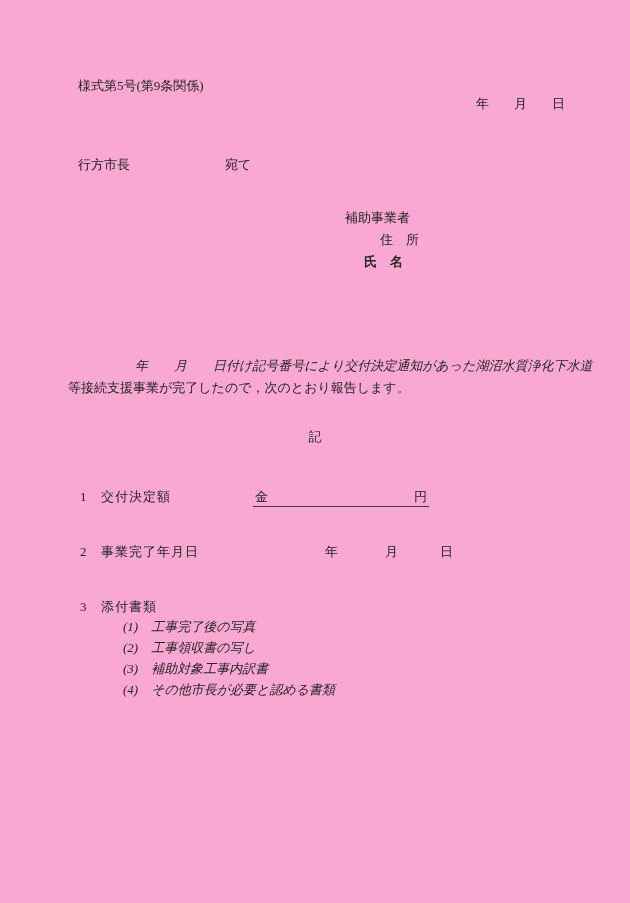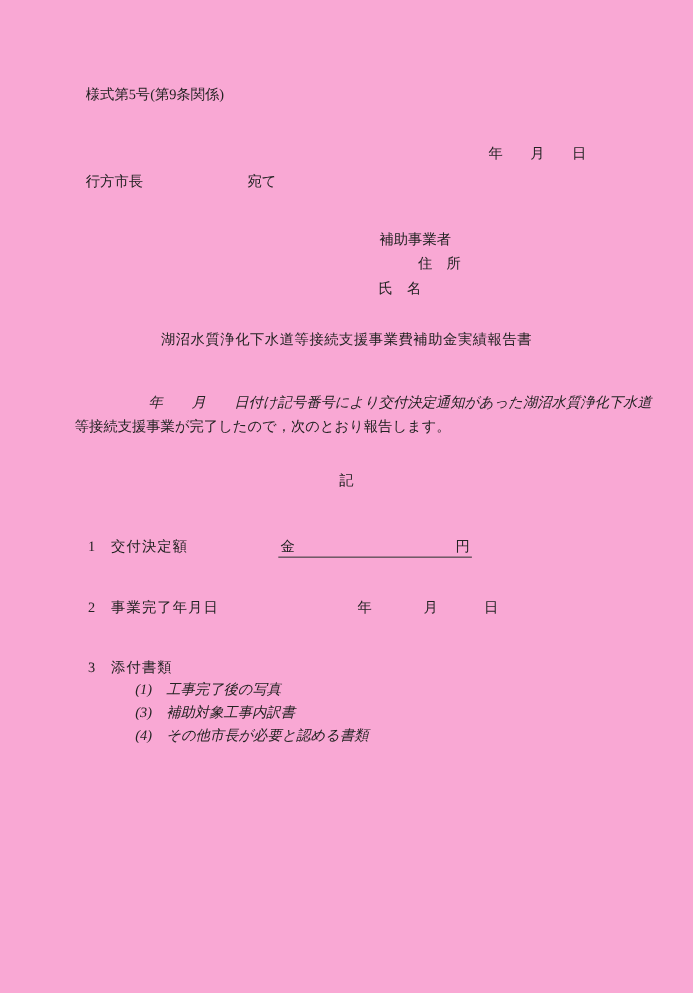--- a/index.html
+++ b/index.html
@@ -15,29 +15,29 @@
     color: #232323;
     font-family: "Liberation Serif", "DejaVu Serif", serif;
     font-size: 13px;
     line-height: 1.15;
     overflow: hidden;
   }
   .abs { position: absolute; white-space: pre; }
 
   
   .form-number   { left: 78px;  top: 79px; }
-  .date-line     { left: 444px; top: 97px; margin-top: 36px; }
+  .date-line     { left: 476px; top: 97px; }
   .date-line span.gap-m { display:inline-block; width:25px; }
   .addressee     { left: 78px;  top: 158px; text-align: right; }
   .addressee-suffix { left: 225px; top: 158px; }
 
   
   .applicant-label { left: 345px; top: 211px; }
   .address-label   { left: 380px; top: 233px; letter-spacing: 0; }
-  .name-label      { left: 344px; top: 255px; }
+  .name-label      { left: 364px; top: 255px; font-weight: bold; }
 
   
   .doc-title {
     left: 0; top: 302px;
     width: 630px;
     text-align: center;
     letter-spacing: 0.5px;
   }
 
   
@@ -92,21 +92,20 @@
 
   <div class="abs date-line"><span>年</span><span class="gap-m"> </span><span>月</span><span class="gap-m"> </span><span>日</span></div>
 
   <div class="abs addressee">行方市長</div>
   <div class="abs addressee-suffix">宛て</div>
 
   <div class="abs applicant-label">補助事業者</div>
   <div class="abs address-label">住　所</div>
   <div class="abs name-label">氏　名</div>
 
-  <div class="abs doc-title">湖沼水質浄化下水道等接続支援事業費補助金実績報告書</div>
 
   <div class="abs body-line1">年　　月　　日付け記号番号により交付決定通知があった湖沼水質浄化下水道</div>
   <div class="abs body-line2">等接続支援事業が完了したので，次のとおり報告します。</div>
 
   <div class="abs ki-mark">記</div>
 
   <div class="row-1">
     <span class="item-no">1</span>
     <span class="item-label">交付決定額</span>
     <span class="money-field">
@@ -123,17 +122,18 @@
     <span class="date-value-d">日</span>
   </div>
 
   <div class="row-3">
     <span class="item-no">3</span>
     <span class="item-label">添付書類</span>
   </div>
 
   <ul class="sub-items">
     <li>(1)　工事完了後の写真</li>
+    <li>(2)　工事領収書の写し</li>
     <li>(3)　補助対象工事内訳書</li>
     <li>(4)　その他市長が必要と認める書類</li>
   </ul>
 
 </div>
 
 </body></html>

